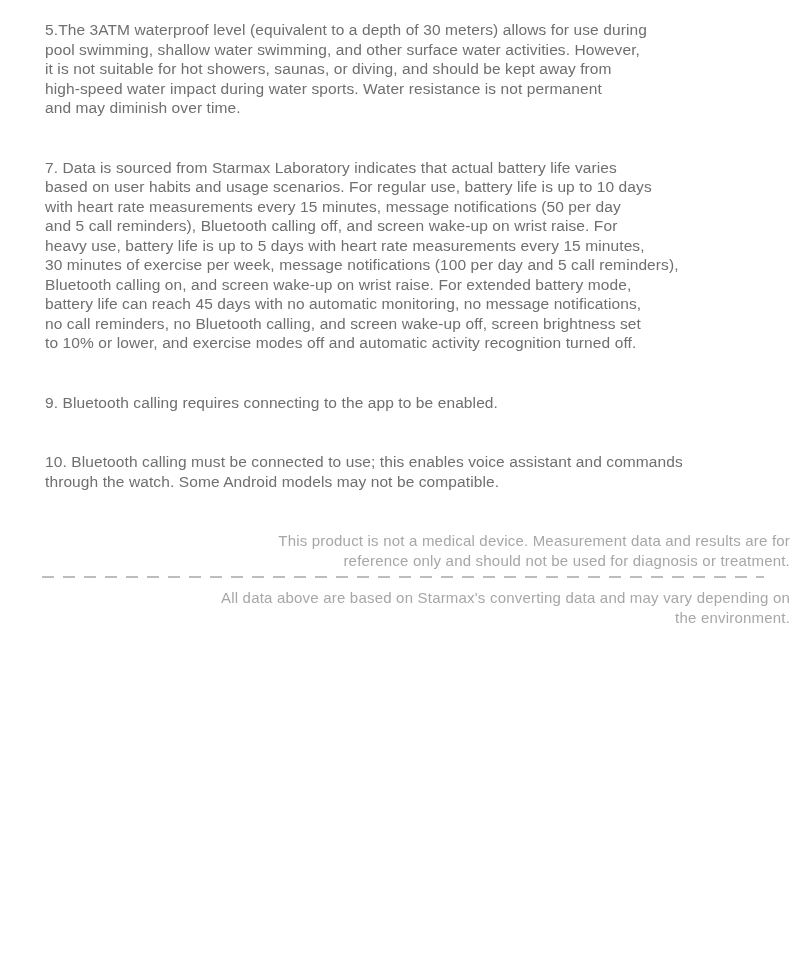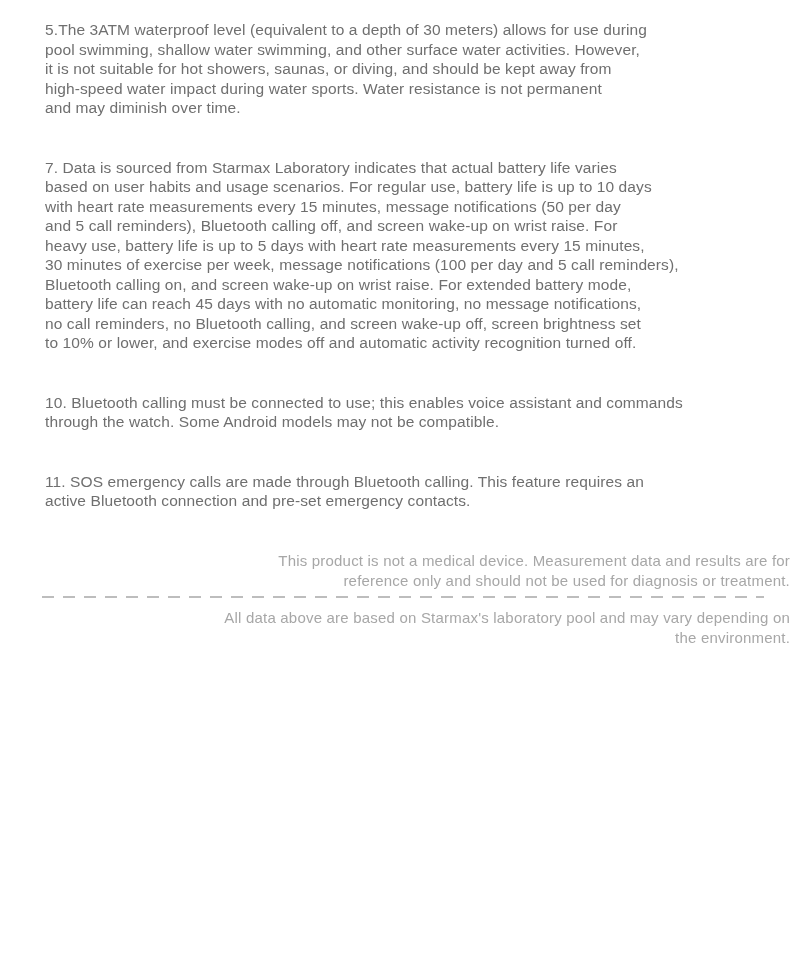--- a/index.html
+++ b/index.html
@@ -54,26 +54,25 @@
     <p class="note">7. Data is sourced from Starmax Laboratory indicates that actual battery life varies
 based on user habits and usage scenarios. For regular use, battery life is up to 10 days
 with heart rate measurements every 15 minutes, message notifications (50 per day
 and 5 call reminders), Bluetooth calling off, and screen wake-up on wrist raise. For
 heavy use, battery life is up to 5 days with heart rate measurements every 15 minutes,
 30 minutes of exercise per week, message notifications (100 per day and 5 call reminders),
 Bluetooth calling on, and screen wake-up on wrist raise. For extended battery mode,
 battery life can reach 45 days with no automatic monitoring, no message notifications,
 no call reminders, no Bluetooth calling, and screen wake-up off, screen brightness set
 to 10% or lower, and exercise modes off and automatic activity recognition turned off.</p>
+    <p class="note">9. Bluetooth calling requires connecting to the app to be enabled.</p>
     <p class="note">10. Bluetooth calling must be connected to use; this enables voice assistant and commands
 through the watch. Some Android models may not be compatible.</p>
-    <p class="note">11. SOS emergency calls are made through Bluetooth calling. This feature requires an
-active Bluetooth connection and pre-set emergency contacts.</p>
   </div>
 
   <div class="footer">
     <p class="footer-note">This product is not a medical device. Measurement data and results are for
 reference only and should not be used for diagnosis or treatment.</p>
     <div class="dashed-divider"></div>
-    <p class="footer-note">All data above are based on Starmax's laboratory pool and may vary depending on
+    <p class="footer-note">All data above are based on Starmax's converting data and may vary depending on
 the environment.</p>
   </div>
 </div>
 
 </body></html>

